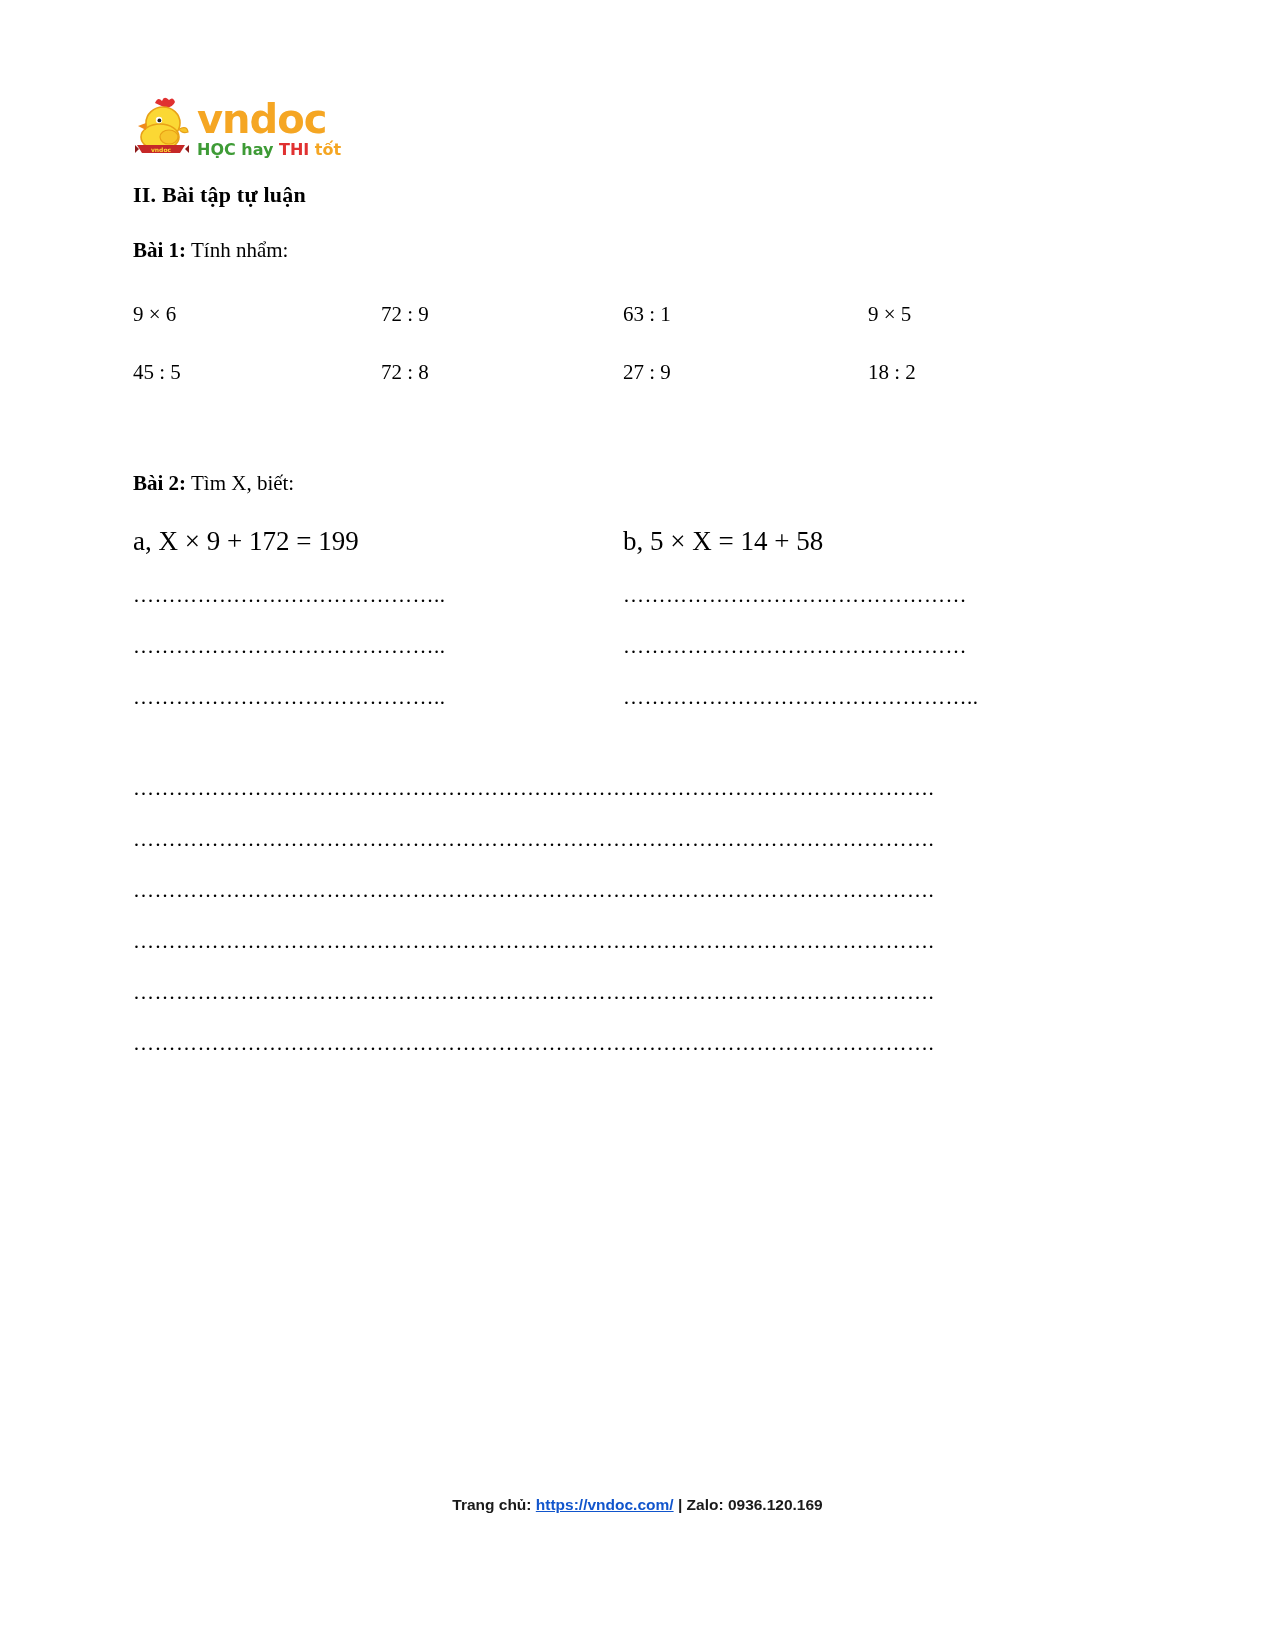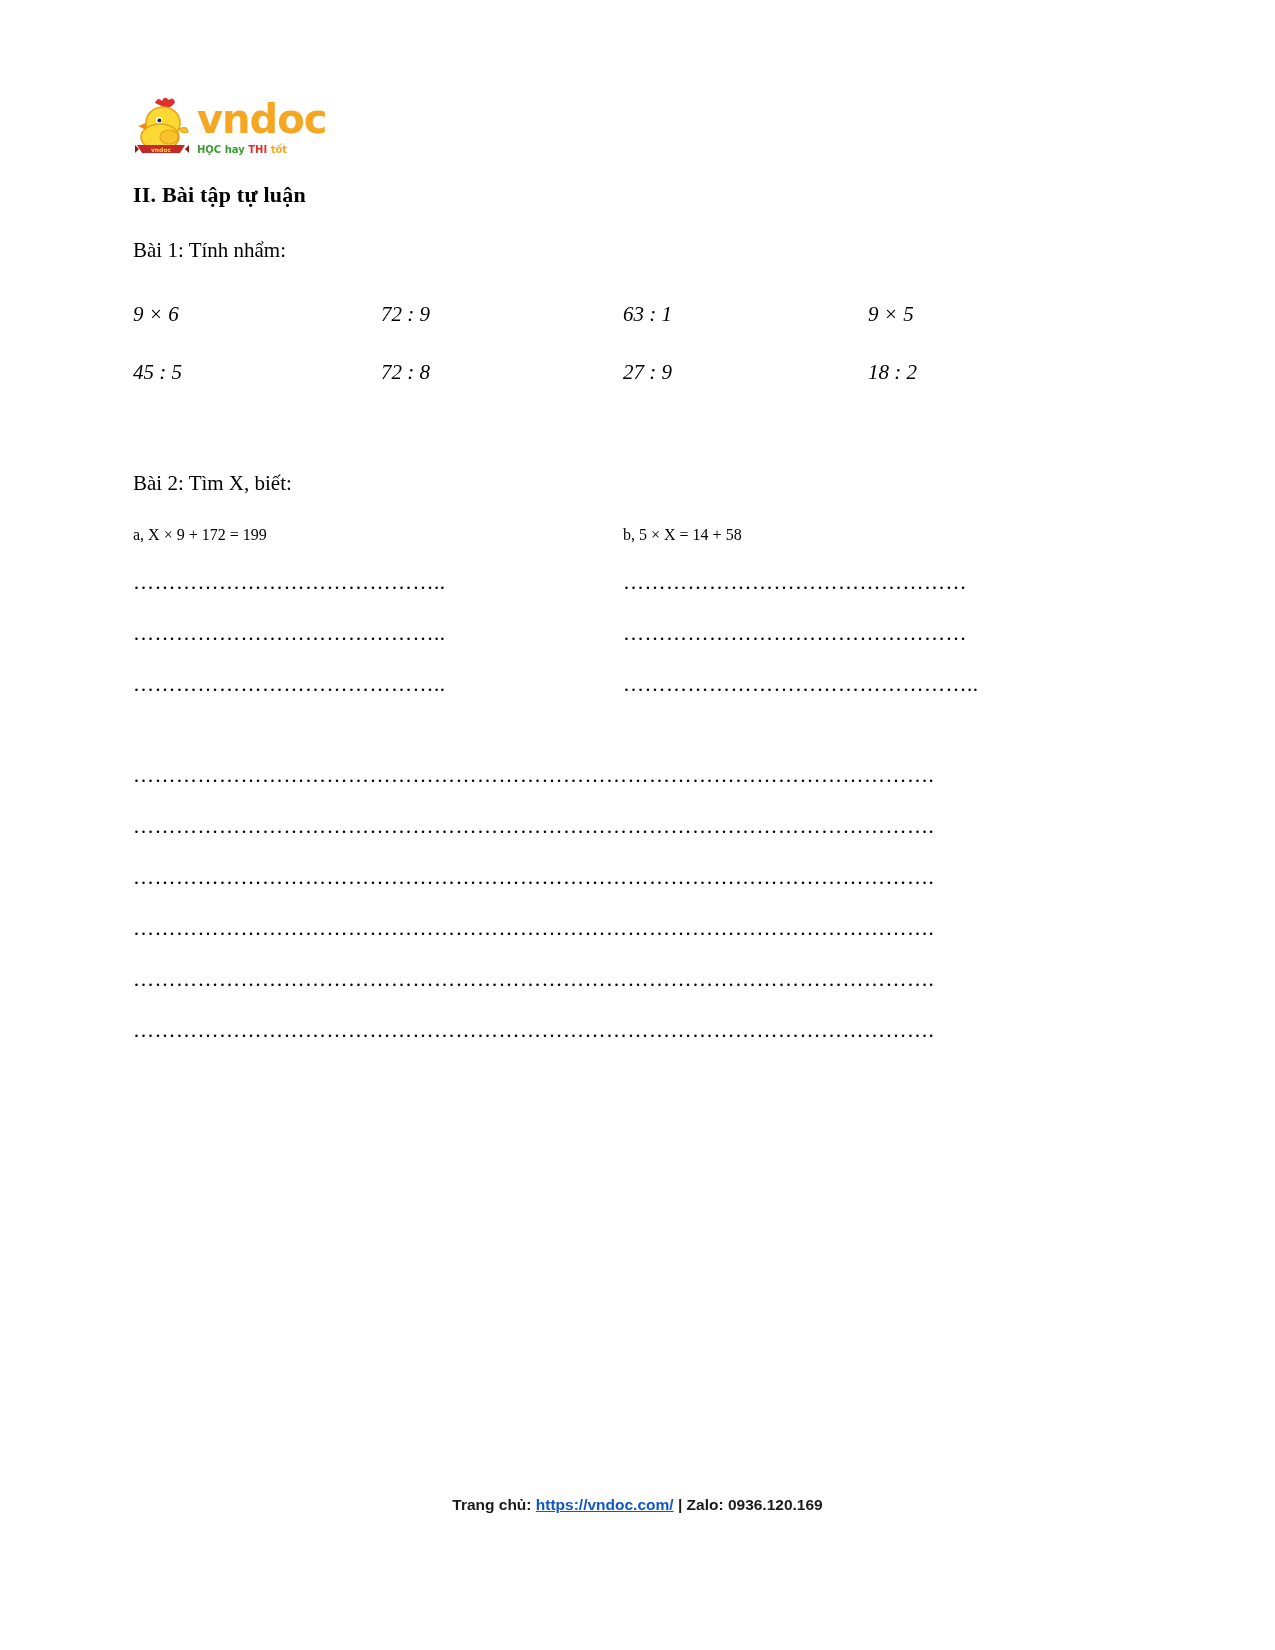--- a/index.html
+++ b/index.html
@@ -53,21 +53,21 @@
     font-family: "DejaVu Sans", sans-serif;
     font-weight: bold;
     font-size: 40px;
     line-height: 40px;
     color: #F5A623;
     letter-spacing: -1px;
   }
   .tagline {
     font-family: "DejaVu Sans", sans-serif;
     font-weight: bold;
-    font-size: 10px;
+    font-size: 16px;
     line-height: 17px;
     margin-top: 2px;
     letter-spacing: 0px;
   }
   .tag-hoc { color: #3E9B36; }
   .tag-hay { color: #3E9B36; }
   .tag-thi { color: #E03131; }
   .tag-tot { color: #F5A623; }
 
   
@@ -75,41 +75,40 @@
     font-size: 22px;
     font-weight: bold;
     margin: 12px 0 0 0;
     letter-spacing: 0.2px;
   }
   .bai-line {
     font-size: 21px;
     margin-top: 30px;
   }
   .bai-label {
-    font-weight: normal;
+    font-weight: bold;
   }
   .problem-text {
     font-size: 21px;
     line-height: 38px;
     text-align: justify;
     margin-top: 28px;
     width: 958px;
   }
   .centered-line {
     font-size: 21px;
     text-align: center;
     margin-top: 26px;
     width: 600px;
   }
 
   
   .calc-grid {
     margin-top: 22px;
     width: 800px;
-    font-style: italic;
   }
   .calc-row {
     display: flex;
     height: 58px;
     align-items: center;
   }
   .calc-cell {
     font-size: 21px;
     width: 245px;
     flex: 0 0 245px;
@@ -117,21 +116,21 @@
   .calc-cell.c0 { width: 248px; flex: 0 0 248px; }
   .calc-cell.c1 { width: 242px; flex: 0 0 242px; }
   .calc-cell.c2 { width: 245px; flex: 0 0 245px; }
 
   
   .eq-row {
     display: flex;
     margin-top: 30px;
   }
   .eq-cell {
-    font-size: 16px;
+    font-size: 27px;
     width: 490px;
     flex: 0 0 490px;
   }
   .dots-row {
     display: flex;
     margin-top: 26px;
   }
   .dots-half {
     font-size: 21px;
     width: 490px;

